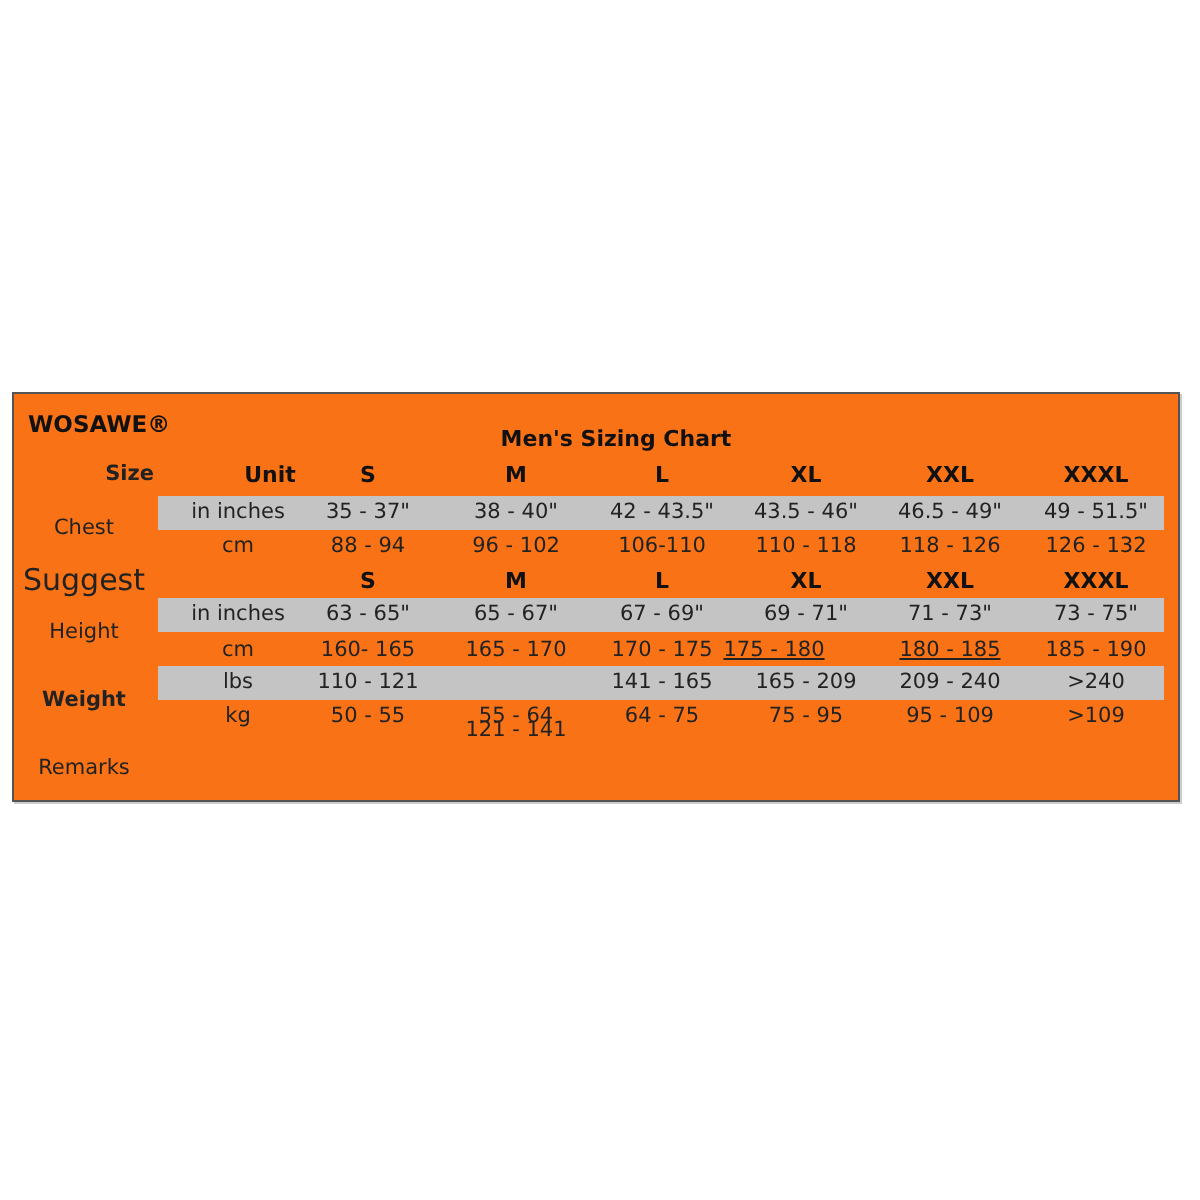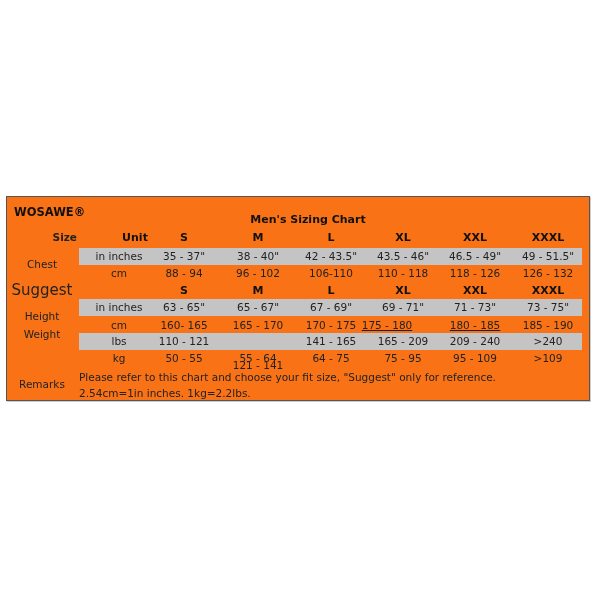--- a/index.html
+++ b/index.html
@@ -90,21 +90,21 @@
   <div class="row" style="top:120px;">
     <div class="cell" style="left:72px;width:80px;">cm</div>
     <div class="cell" style="left:140px;width:74px;">160- 165</div>
     <div class="cell" style="left:214px;width:74px;">165 - 170</div>
     <div class="cell" style="left:288px;width:72px;">170 - 175</div>
     <div class="cell" style="left:344px;width:72px;text-decoration:underline;">175 - 180</div>
     <div class="cell" style="left:432px;width:72px;text-decoration:underline;">180 - 185</div>
     <div class="cell" style="left:504px;width:74px;">185 - 190</div>
   </div>
 
-  <div class="lbl" style="top:129px;">Weight</div>
+  <div class="lbl" style="top:145px;font-weight:bold;">Weight</div>
 
   <div class="row" style="top:136px;">
     <div class="band"></div>
     <div class="cell" style="left:72px;width:80px;">lbs</div>
     <div class="cell" style="left:140px;width:74px;">110 - 121</div>
     <div class="cell" style="left:214px;width:74px;margin-top:24px;">121 - 141</div>
     <div class="cell" style="left:288px;width:72px;">141 - 165</div>
     <div class="cell" style="left:360px;width:72px;">165 - 209</div>
     <div class="cell" style="left:432px;width:72px;">209 - 240</div>
     <div class="cell" style="left:504px;width:74px;">&gt;240</div>
@@ -114,17 +114,13 @@
     <div class="cell" style="left:72px;width:80px;">kg</div>
     <div class="cell" style="left:140px;width:74px;">50 - 55</div>
     <div class="cell" style="left:214px;width:74px;">55 - 64</div>
     <div class="cell" style="left:288px;width:72px;">64 - 75</div>
     <div class="cell" style="left:360px;width:72px;">75 - 95</div>
     <div class="cell" style="left:432px;width:72px;">95 - 109</div>
     <div class="cell" style="left:504px;width:74px;">&gt;109</div>
   </div>
 
   <div class="lbl" style="top:179px;">Remarks</div>
-  <div class="abs remarks-text">
-    <div>Please refer to this chart and choose your fit size, "Suggest" only for reference.</div>
-    <div>2.54cm=1in inches. 1kg=2.2lbs.</div>
-  </div>
 </div>
 
 </body></html>

